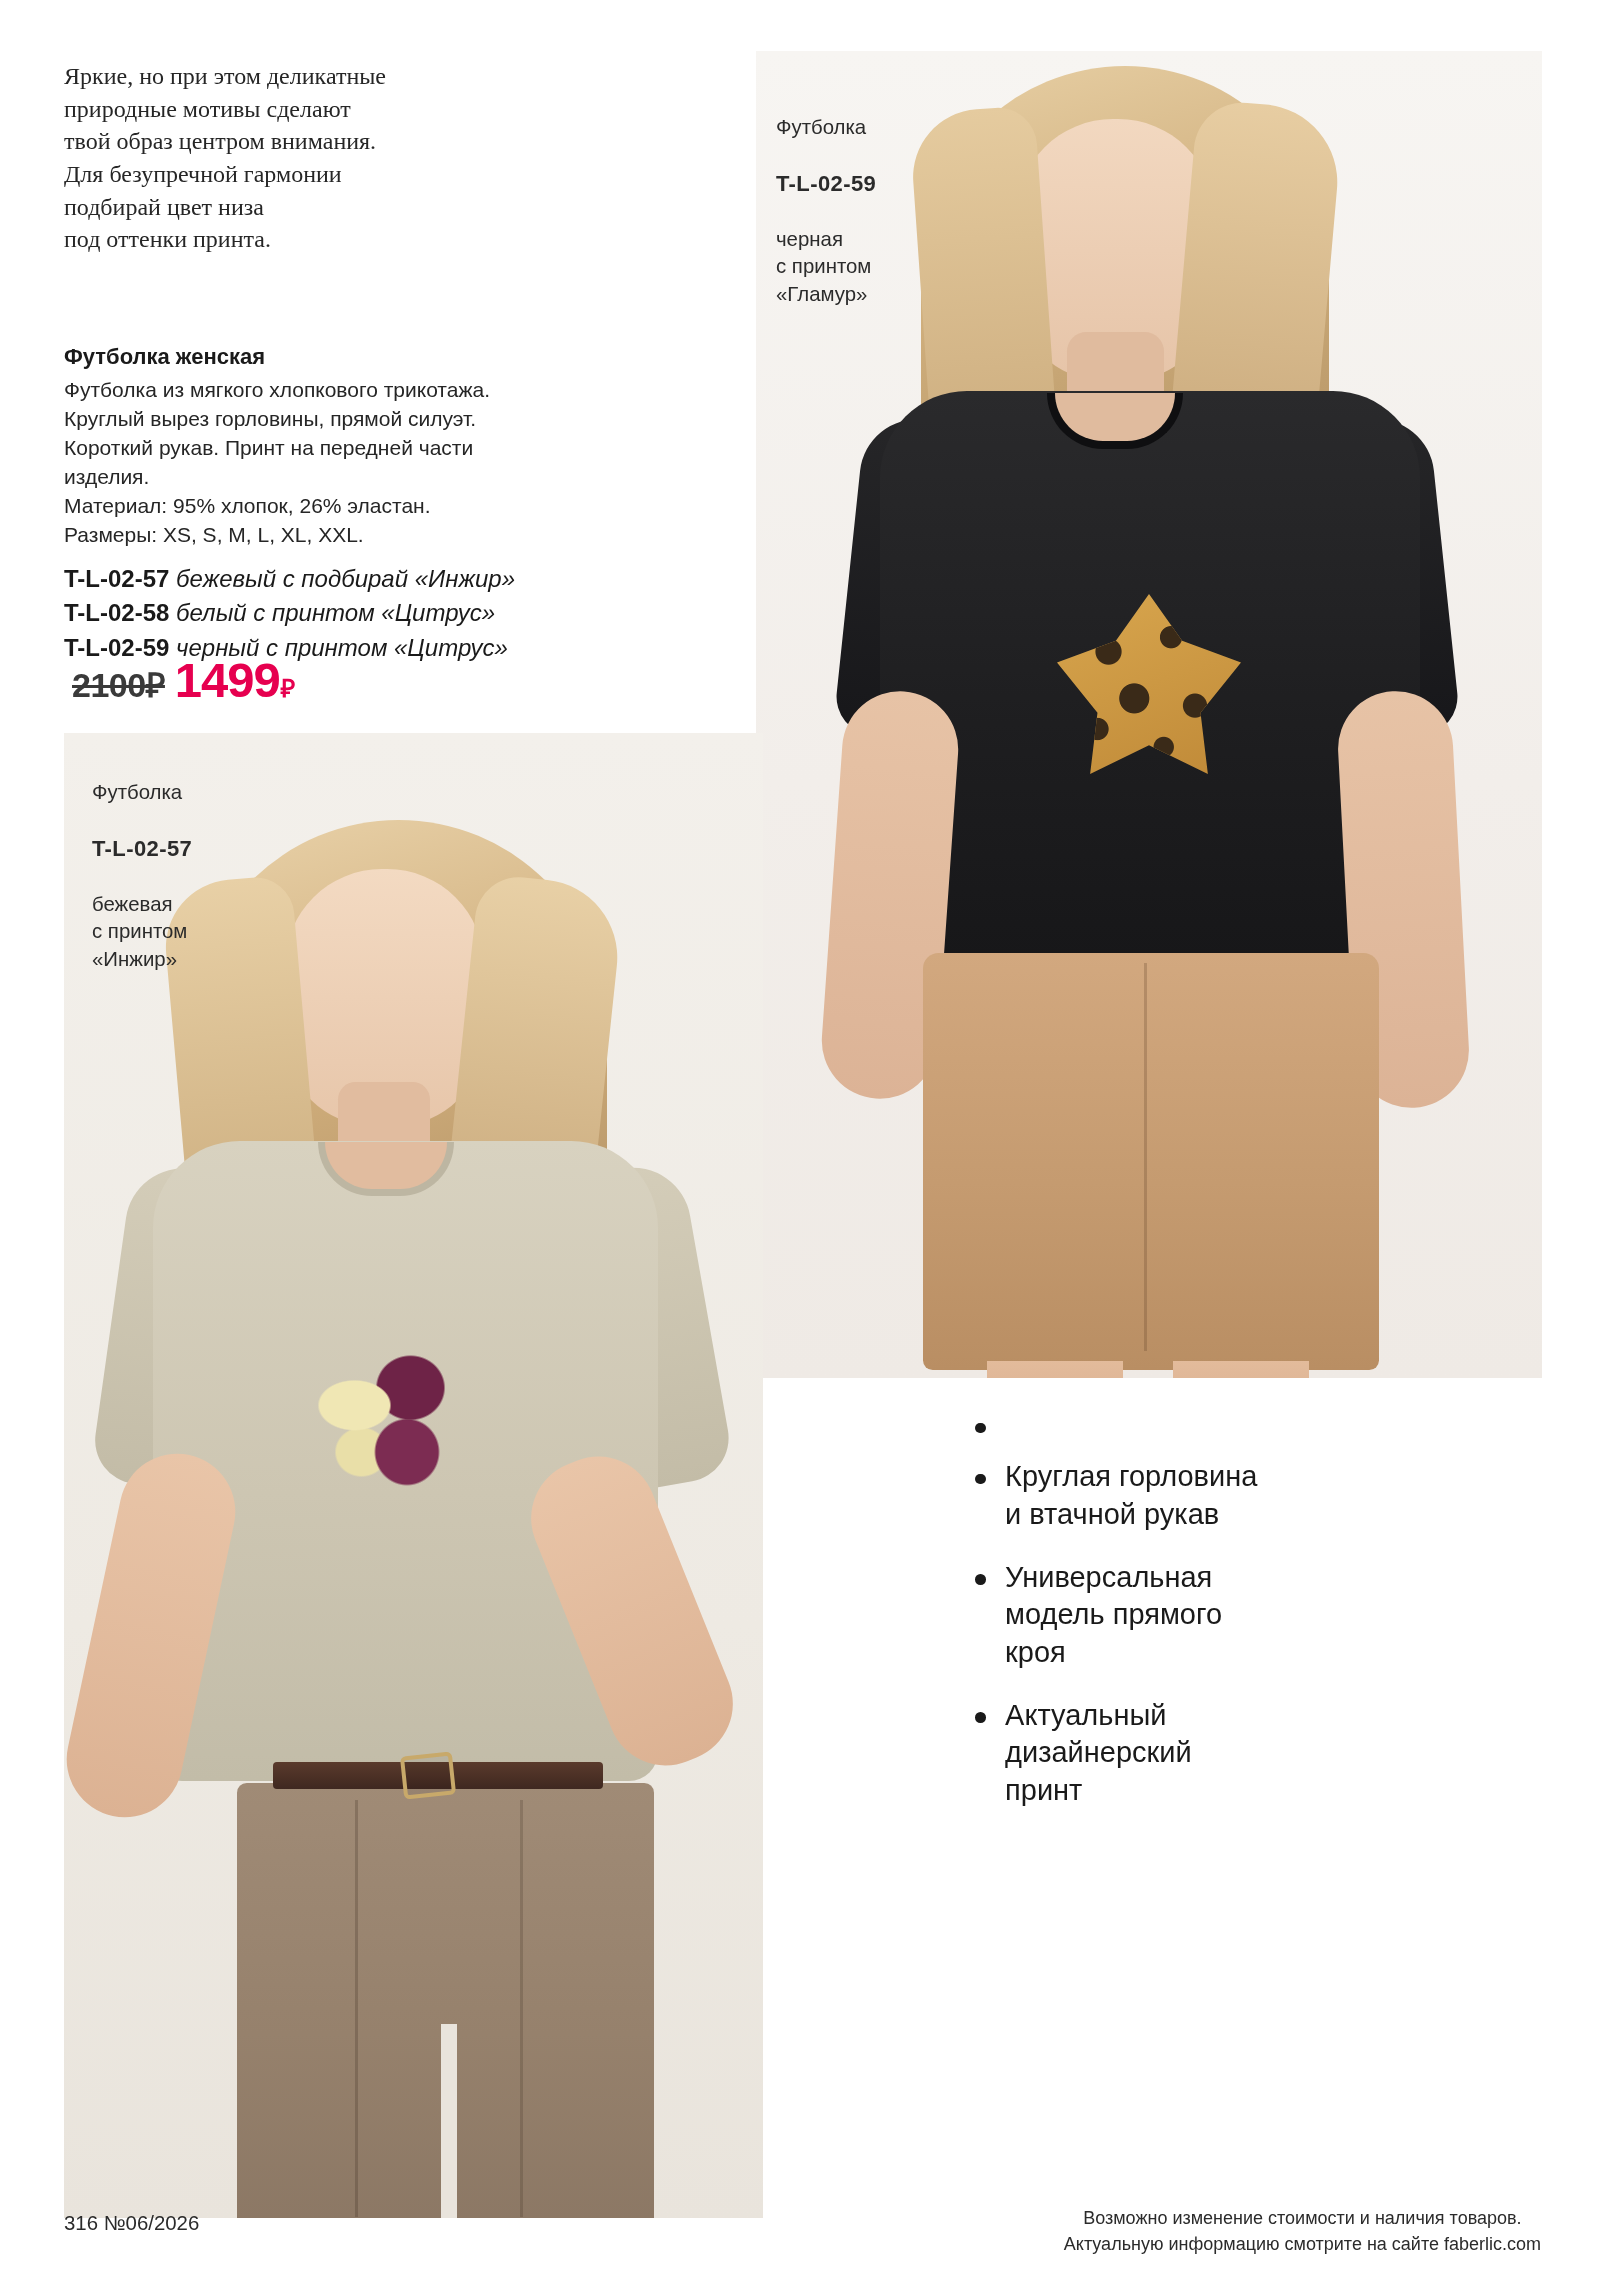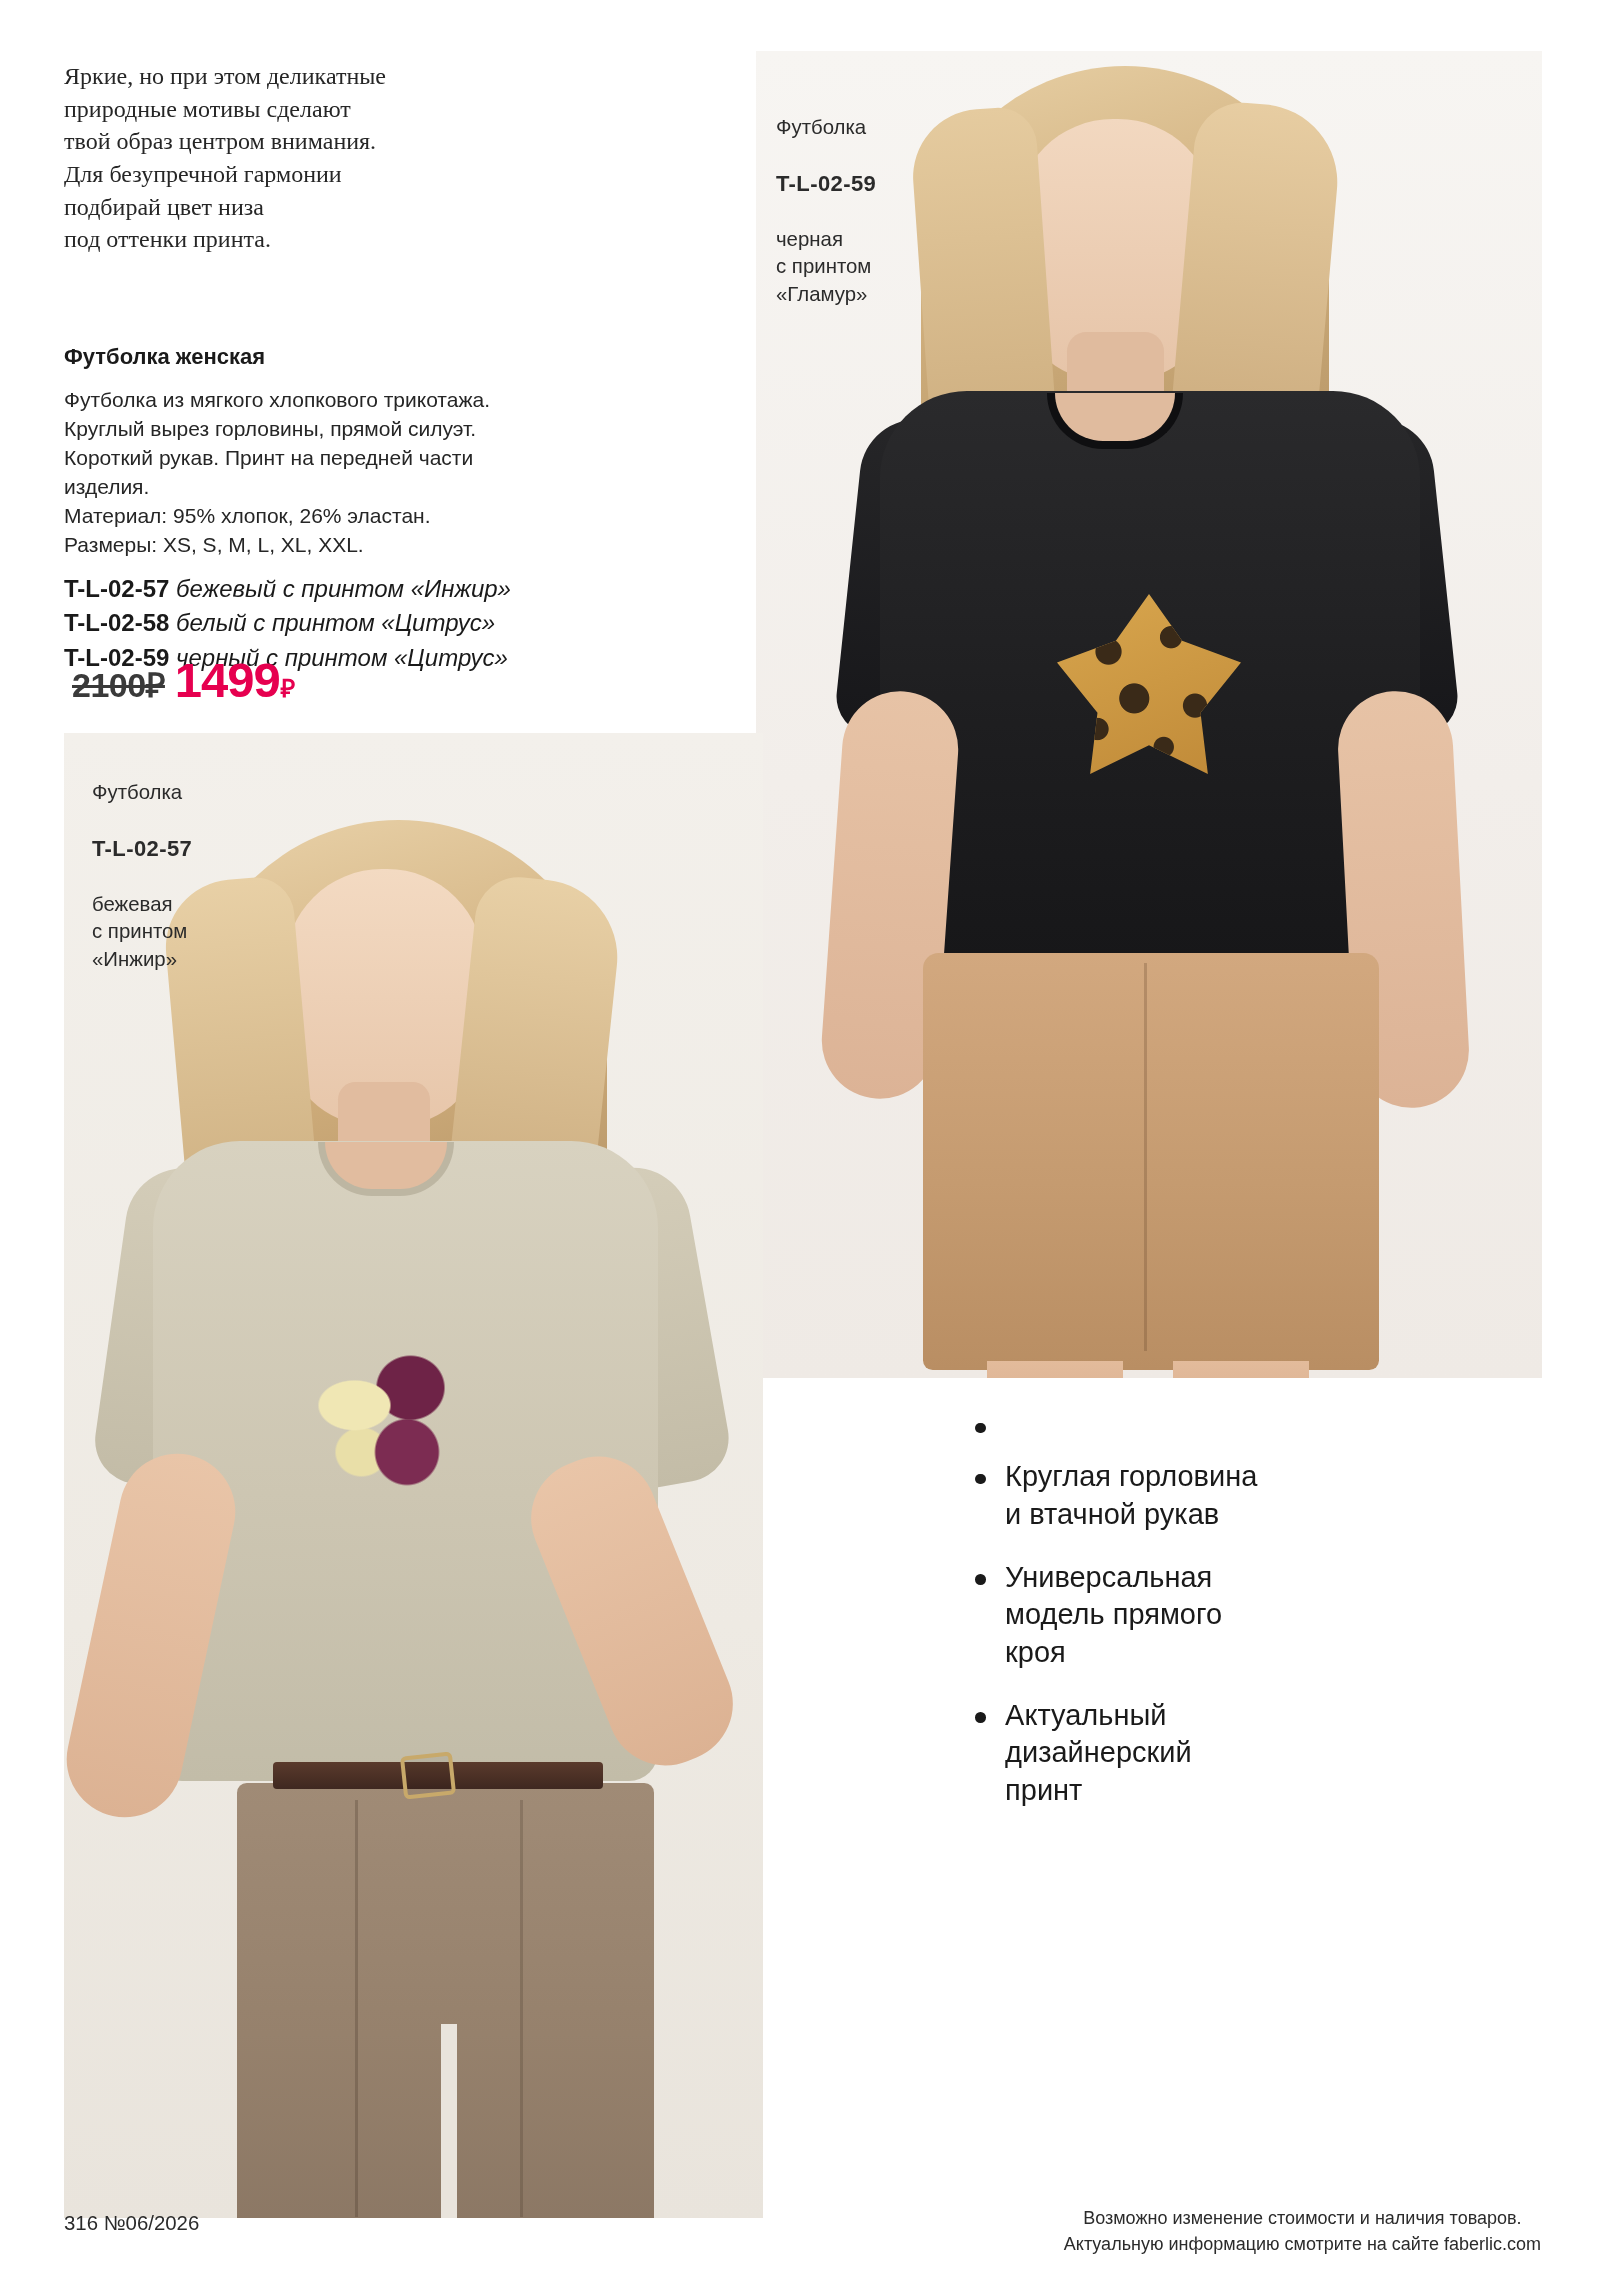--- a/index.html
+++ b/index.html
@@ -34,21 +34,21 @@
   .desc-block {
     position: absolute;
     left: 64px;
     top: 344px;
     width: 602px;
   }
   .desc-title {
     font-size: 22px;
     font-weight: bold;
     color: #1a1a1a;
-    margin-bottom: 16px;
+    margin-bottom: 6px;
   }
   .desc-body {
     font-size: 21px;
     line-height: 1.38;
     color: #262626;
     white-space: pre-line;
   }
   .variants {
     margin-top: 12.6px;
   }
@@ -470,21 +470,21 @@
   <div class="desc-title">Футболка женская</div>
   <div class="desc-body">Футболка из мягкого хлопкового трикотажа.
 Круглый вырез горловины, прямой силуэт.
 Короткий рукав. Принт на передней части
 изделия.
 Материал: 95% хлопок, 26% эластан.
 Размеры: XS, S, M, L, XL, XXL.</div>
   <div class="variants">
     <div class="variant">
       <span class="code">T-L-02-57</span>
-      <span class="name">бежевый с принтом «Инжир»</span>
+      <span class="name">бежевый с подбирай «Инжир»</span>
     </div>
     <div class="variant">
       <span class="code">T-L-02-58</span>
       <span class="name">белый с принтом «Цитрус»</span>
     </div>
     <div class="variant">
       <span class="code">T-L-02-59</span>
       <span class="name">черный с принтом «Цитрус»</span>
     </div>
   </div>

